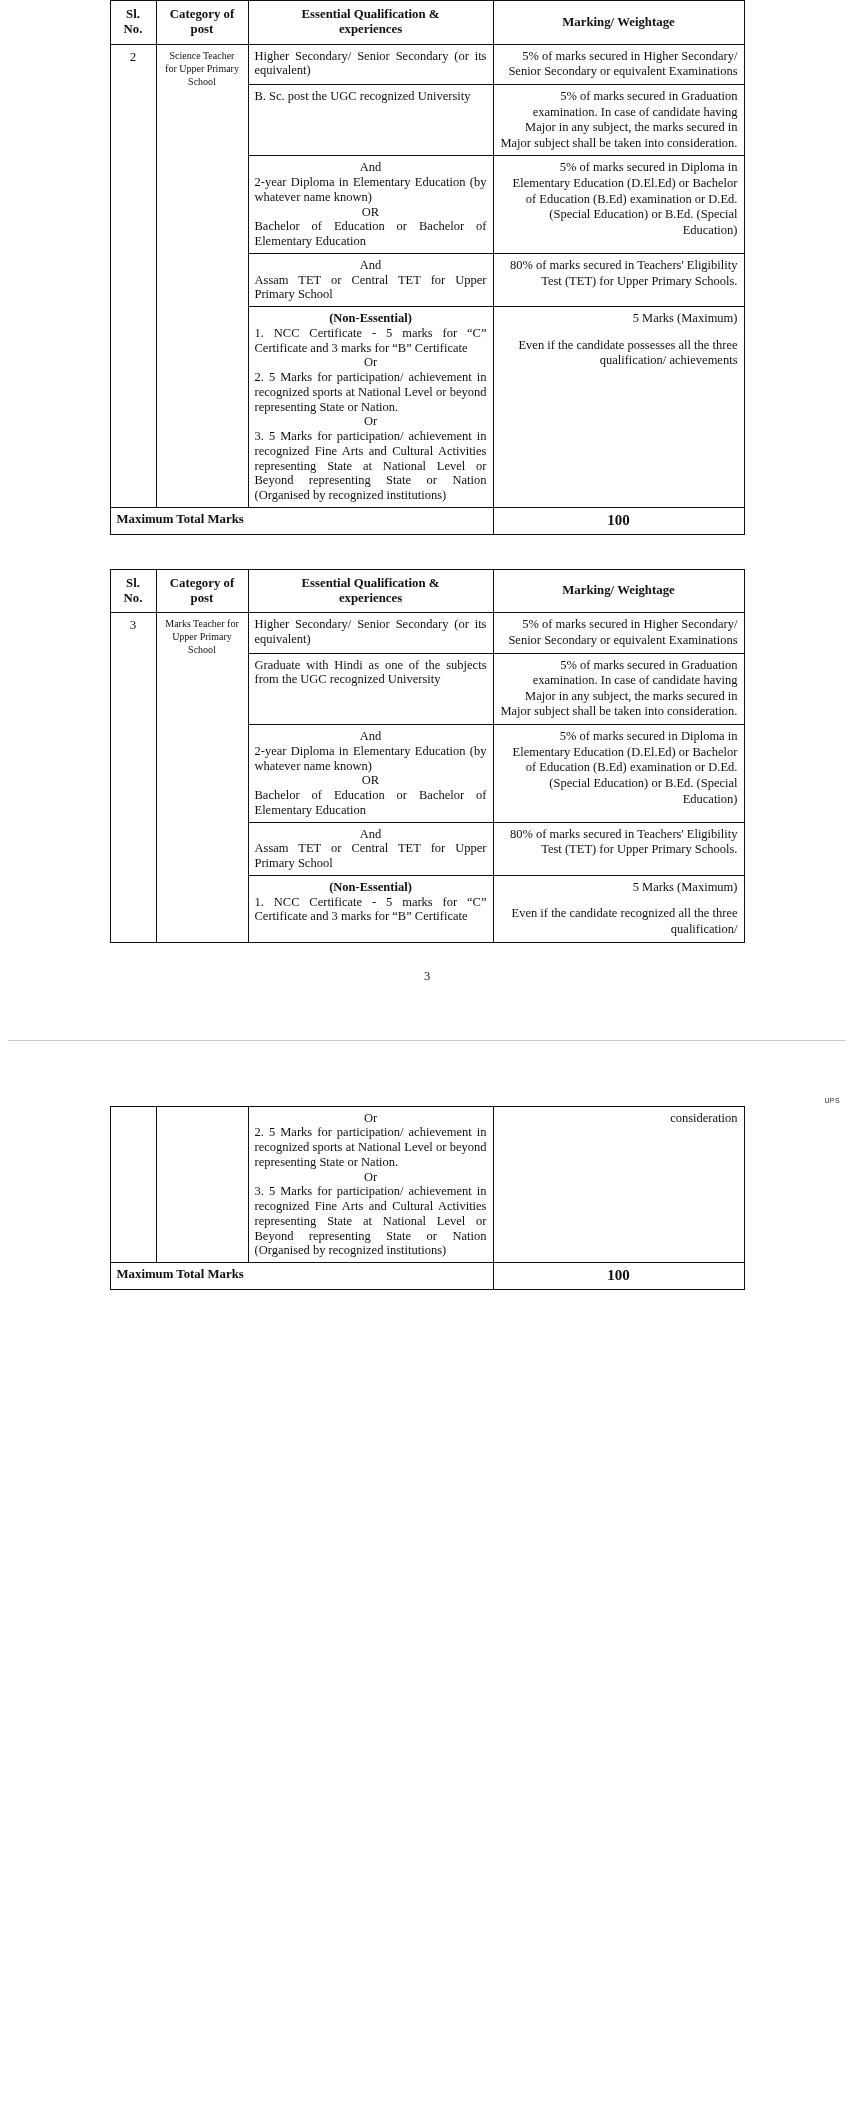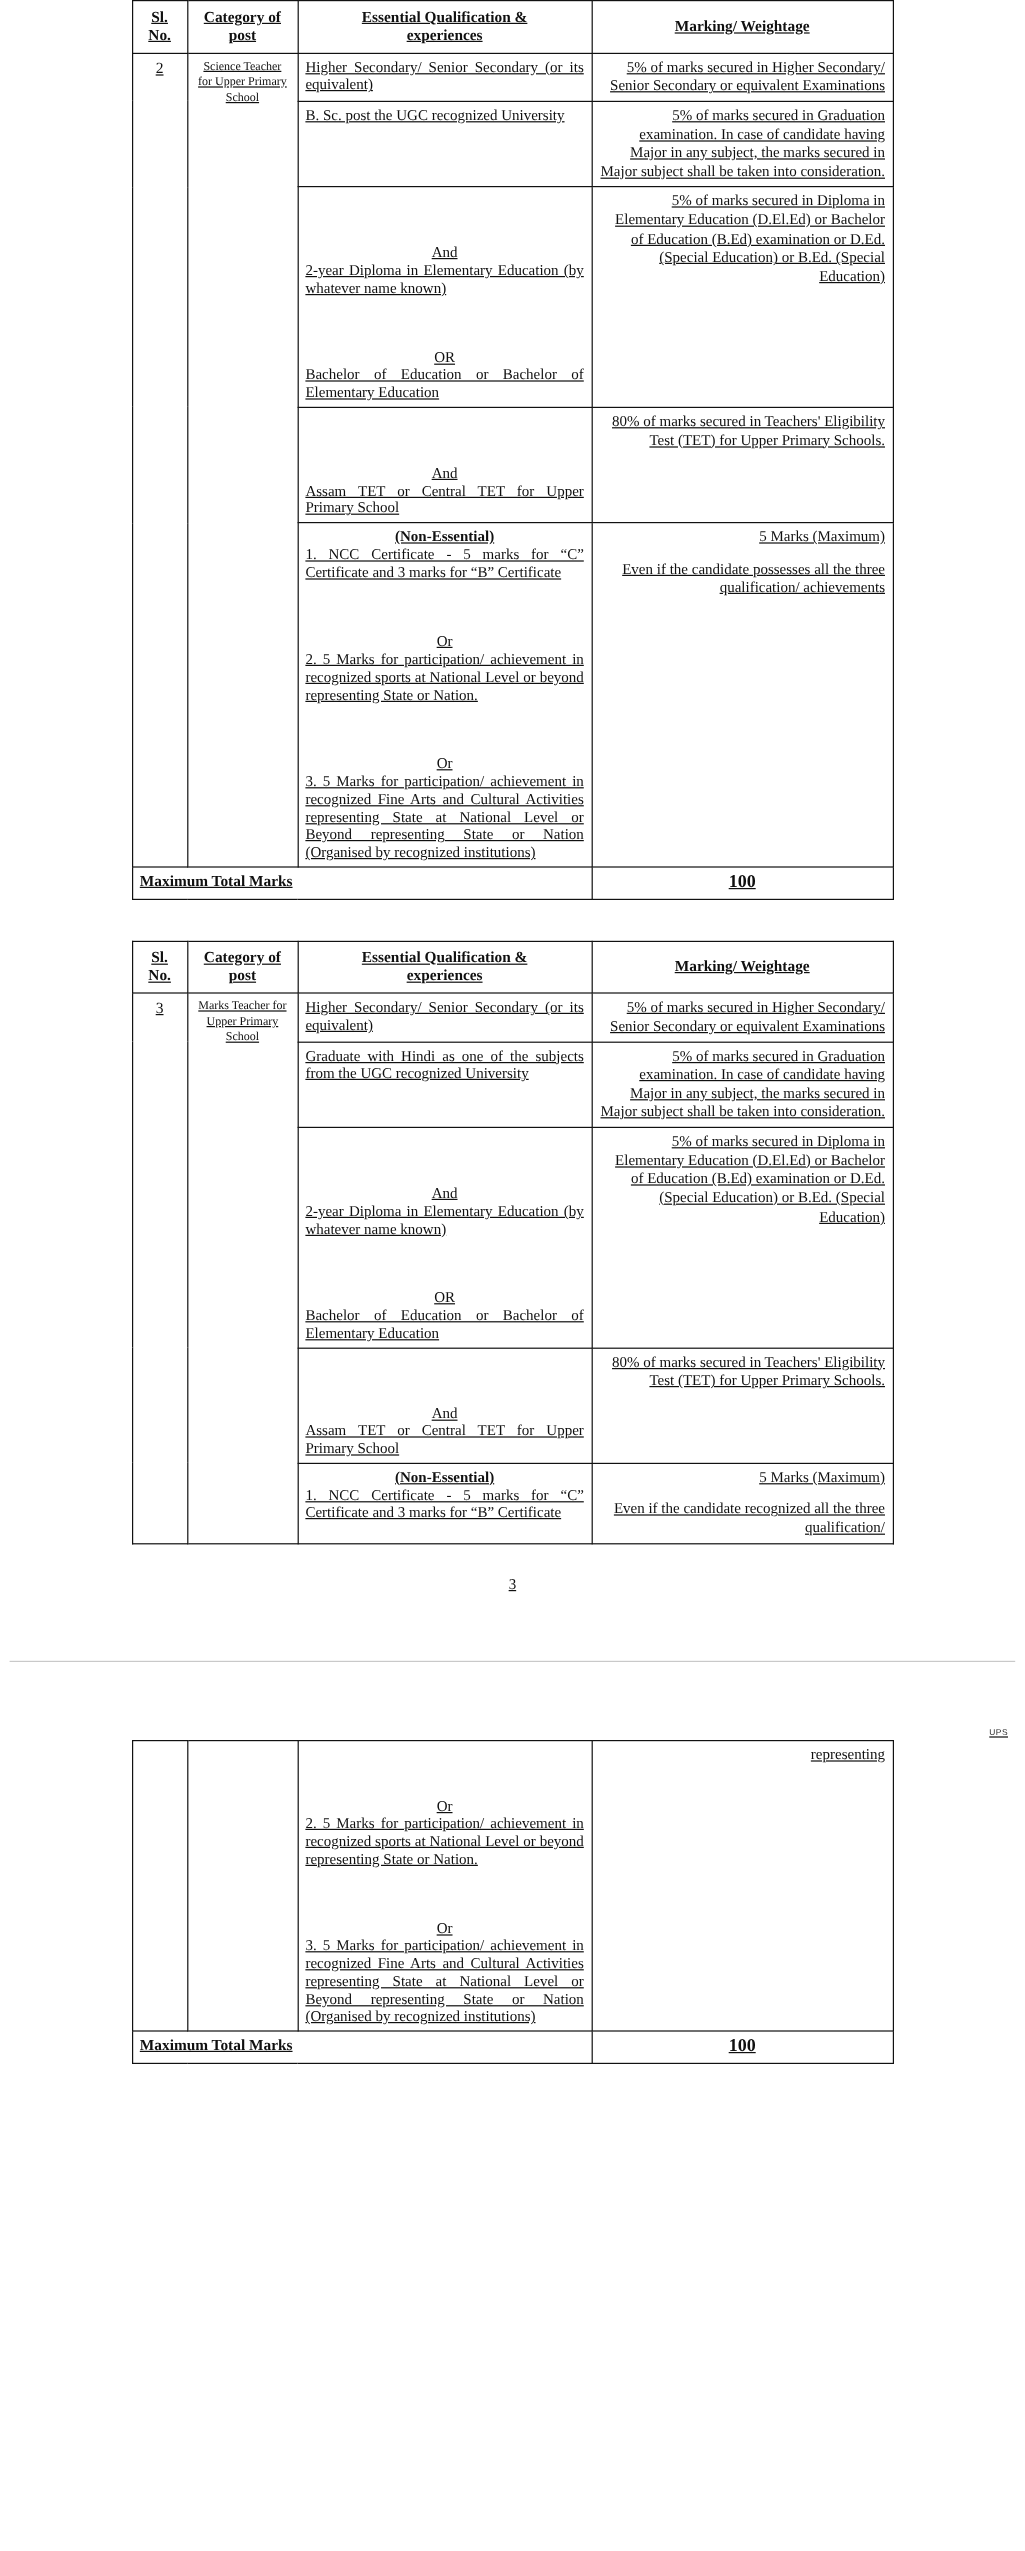--- a/index.html
+++ b/index.html
@@ -71,21 +71,21 @@
     text-align-last: left;
     hyphens: none;
   }
   .cell-mark {
     text-align: right;
     vertical-align: middle;
     line-height: 1.25;
   }
   .cell-mark.top { vertical-align: top; }
 
-  .ctr { text-align: center; text-align-last: center; display: block; margin-top: 43px; }
+  .ctr { text-align: center; text-align-last: center; display: block; }
   .just { text-align: justify; text-align-last: justify; }
   .bold-ctr { text-align: left; text-align-last: center; font-weight: bold; display:block;}
   .blankline { display:block; height: 11px; }
 
   .total-label {
     text-align: left;
     font-weight: bold;
     vertical-align: middle;
     font-size: 12.8px;
     padding: 3px 4px;
@@ -120,21 +120,21 @@
     text-align: right;
     font-size: 7px;
     letter-spacing: 0.4px;
     color: #2a2a2a;
     padding-right: 14px;
     margin-bottom: 2px;
     font-family: "Liberation Sans", sans-serif;
   }
 
   
-  .page { filter: none; text-decoration: underline; }
+  .page { filter: none; }
 </style>
 </head>
 <body>
 
 <div class="page">
 
   <div class="tbl-wrap">
     <table class="qual">
       <colgroup>
         <col class="c-sl">
@@ -301,21 +301,21 @@
       <tbody>
         <tr>
           <td class="cell-sl"></td>
           <td class="cell-cat"></td>
           <td class="cell-qual">
             <span class="ctr">Or</span>
             <span class="just">2. 5 Marks for participation/ achievement in recognized sports at National Level or beyond representing State or Nation.</span>
             <span class="ctr">Or</span>
             <span class="just">3. 5 Marks for participation/ achievement in recognized Fine Arts and Cultural Activities representing State at National Level or Beyond representing State or Nation (Organised by recognized institutions)</span>
           </td>
-          <td class="cell-mark top">representing</td>
+          <td class="cell-mark top">consideration</td>
         </tr>
         <tr>
           <td class="total-label" colspan="3">Maximum Total Marks</td>
           <td class="total-value">100</td>
         </tr>
       </tbody>
     </table>
   </div>
 
 </div>

